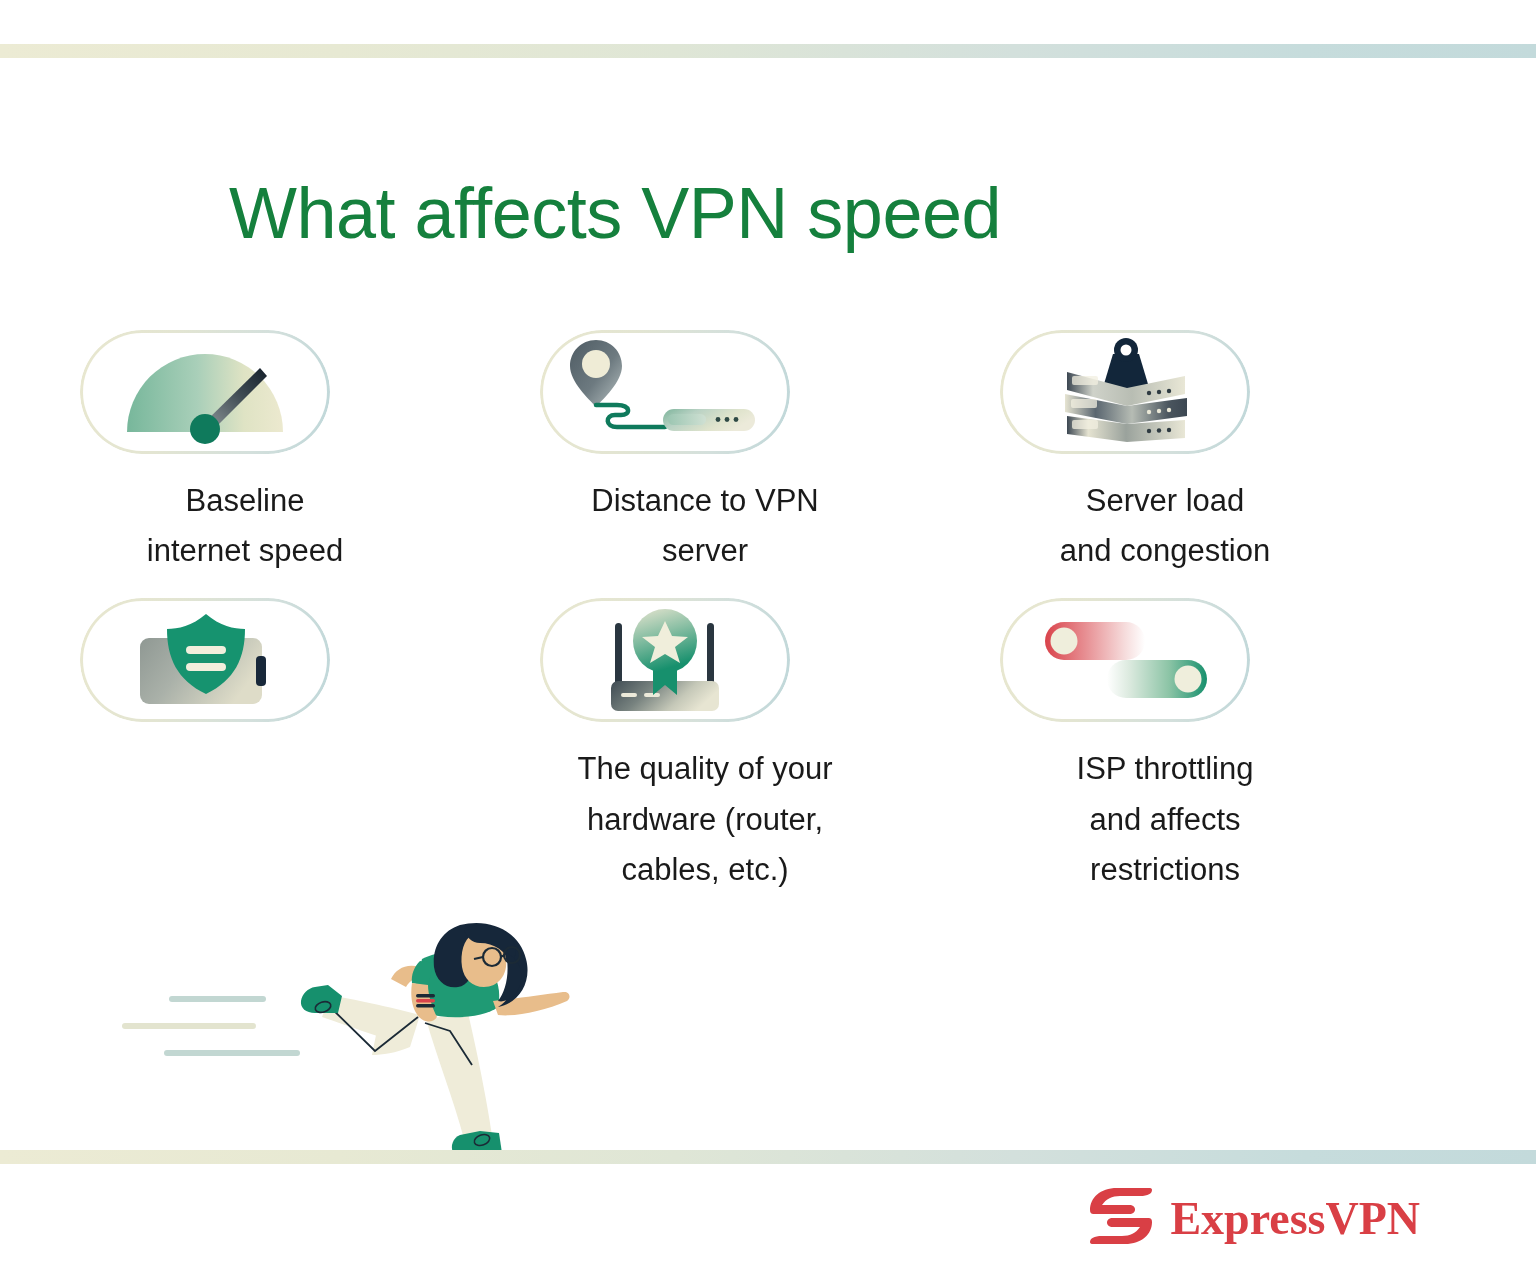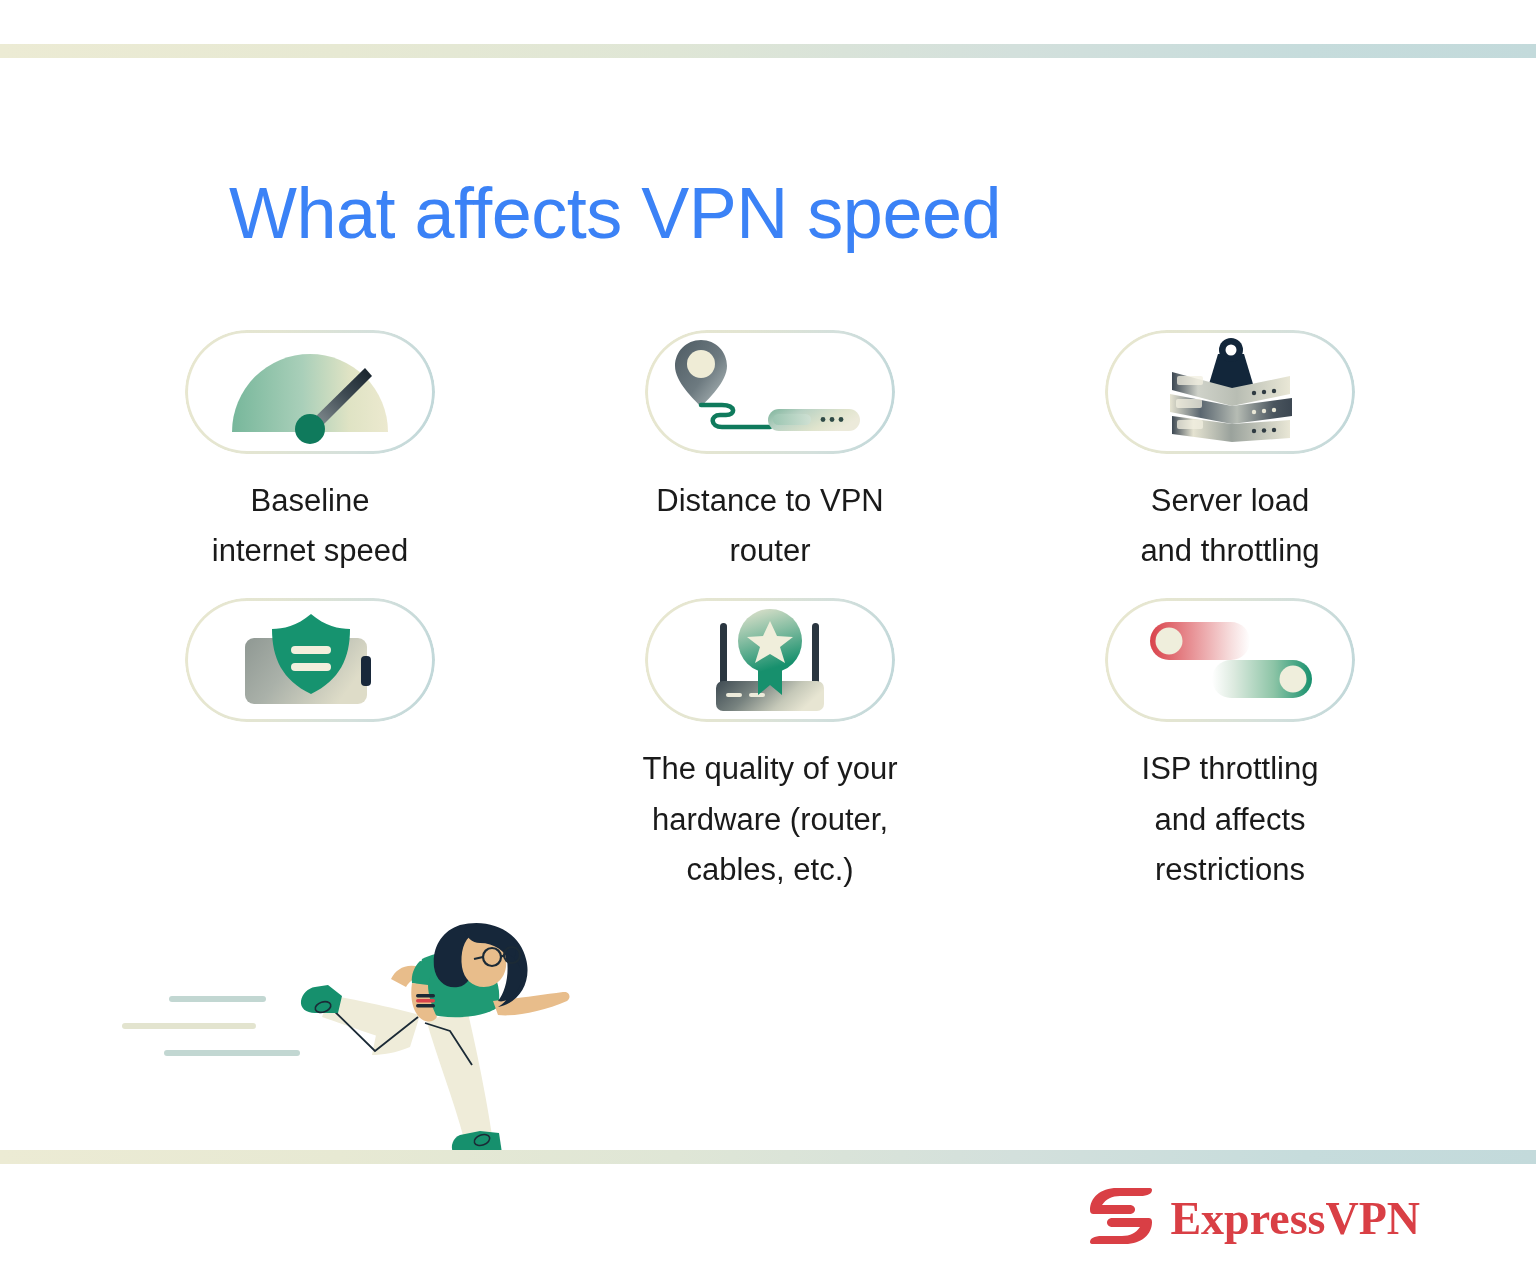--- a/index.html
+++ b/index.html
@@ -30,39 +30,38 @@
   
   .title {
     position: absolute;
     top: 129px;
     left: 0;
     width: 1230px;
     text-align: center;
     font-size: 72px;
     font-weight: 400;
     letter-spacing: -0.5px;
-    color: #3b82f6;
+    color: #15803d;
     line-height: 1.0;
   }
 
   
   .grid {
     position: absolute;
     top: 330px;
     left: 80px;
     width: 1380px;
     display: grid;
     grid-template-columns: repeat(3, 1fr);
     grid-template-rows: auto auto;
     row-gap: 22px;
   }
   .cell {
     display: flex;
     flex-direction: column;
-    align-items: center;
   }
   
   .pill {
     width: 250px;
     height: 124px;
     border-radius: 62px;
     border: 3px solid;
     border-image: linear-gradient(100deg, #e8e7cf 0%, #e2e5d3 40%, #cfdedd 75%, #bdd6d8 100%) 1;
     border-image-slice: 1;
     position: relative;
@@ -191,21 +190,21 @@
 
           <rect x="98" y="72" width="92" height="22" rx="11" fill="url(#srvGrad)"></rect>
           <rect x="103" y="77" width="38" height="11" rx="5.5" fill="url(#srvBarGrad)"></rect>
           <circle cx="153" cy="82.5" r="2.4" fill="#2f4a46"></circle>
           <circle cx="162" cy="82.5" r="2.4" fill="#2f4a46"></circle>
           <circle cx="171" cy="82.5" r="2.4" fill="#2f4a46"></circle>
         </svg>
       </span>
     </div>
     <div class="caption">Distance to VPN
-router</div>
+server</div>
   </div>
 
   <div class="cell">
     <div class="pill">
       <span>
         <svg width="180" height="120" viewBox="0 0 180 120">
           <defs>
             <linearGradient id="rack1" x1="0" y1="0" x2="1" y2="0">
               <stop offset="0%" stop-color="#3c4752"></stop>
               <stop offset="22%" stop-color="#cfd2c9"></stop>
@@ -249,21 +248,21 @@
               <circle cx="124" cy="79" r="2.2" fill="#e9e7d6"></circle>
               <circle cx="134" cy="78" r="2.2" fill="#e9e7d6"></circle>
             <circle cx="114" cy="99" r="2.2"></circle>
               <circle cx="124" cy="98.5" r="2.2"></circle>
               <circle cx="134" cy="98" r="2.2"></circle>
           </g>
         </svg>
       </span>
     </div>
     <div class="caption">Server load
-and throttling</div>
+and congestion</div>
   </div>
 
   <div class="cell">
     <div class="pill">
       <span>
         <svg width="170" height="104" viewBox="0 0 170 104">
           <defs>
             <linearGradient id="phoneGrad" x1="0" y1="0" x2="1" y2="0.4">
               <stop offset="0%" stop-color="#8f9893"></stop>
               <stop offset="45%" stop-color="#aab1a9"></stop>

